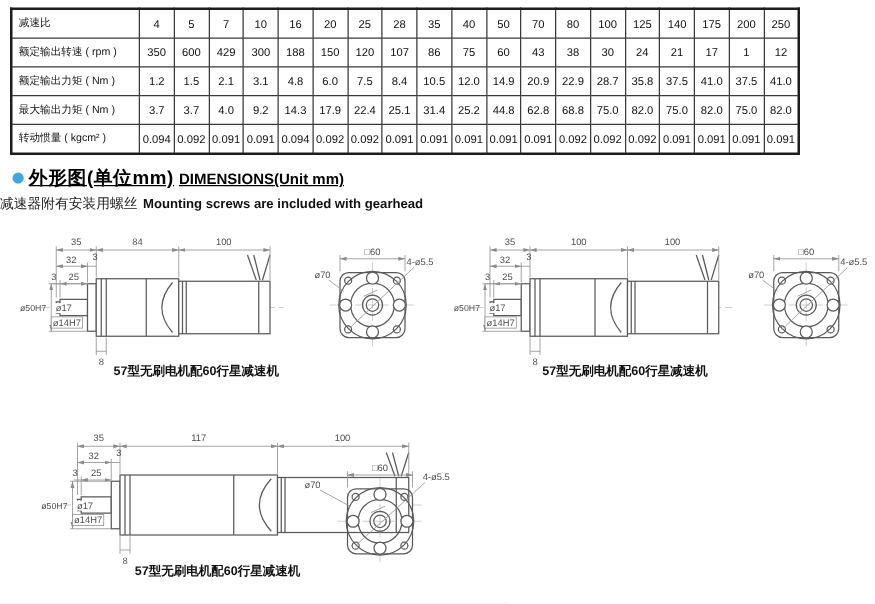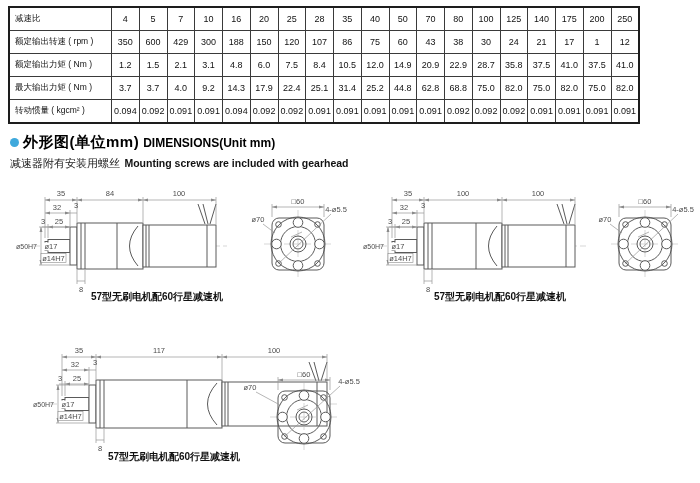--- a/index.html
+++ b/index.html
@@ -7,26 +7,26 @@
         font-family:"Liberation Sans","DejaVu Sans",sans-serif;overflow:hidden;}
 
   
   #spec-table{position:absolute;left:8px;top:6px;width:632px;border-collapse:collapse;
               table-layout:fixed;border:2px solid #1d1d1d;}
   #spec-table td{border:1px solid #3a3a3a;height:22px;text-align:center;
                  font-size:9px;color:#111;padding:0;overflow:hidden;white-space:nowrap;}
   #spec-table td.rowlabel{width:96px;text-align:left;padding-left:5px;font-size:8.5px;}
 
   
-  .sec-head{position:absolute;left:10px;top:133px;display:flex;align-items:baseline;gap:4px;}
+  .sec-head{position:absolute;left:10px;top:133px;display:flex;align-items:baseline;gap:4px;text-decoration:underline;}
   .bullet{width:9px;height:9px;border-radius:50%;background:#3fa9dc;display:inline-block;
           position:relative;top:0px;align-self:center;}
   .t-cn{font-size:15px;font-weight:bold;color:#000;letter-spacing:0.5px;}
   .t-en{font-size:12px;font-weight:bold;color:#000;}
-  .sec-note{position:absolute;left:10px;top:153px;}
+  .sec-note{position:absolute;left:0;top:153px;}
   .n-cn{font-size:11px;color:#222;}
   .n-en{font-size:10.5px;font-weight:bold;color:#111;}
 
   
   svg{position:absolute;overflow:visible;}
   .part{stroke:#5a5a5a;stroke-width:1;fill:none;}
   .partf{stroke:#5a5a5a;stroke-width:1;fill:#fff;}
   .dim{stroke:#979797;stroke-width:0.7;fill:none;}
   .cl{stroke:#bdbdbd;stroke-width:0.6;stroke-dasharray:7 3;fill:none;}
   .dimt{font-size:7.5px;fill:#4d4d4d;text-anchor:middle;}

